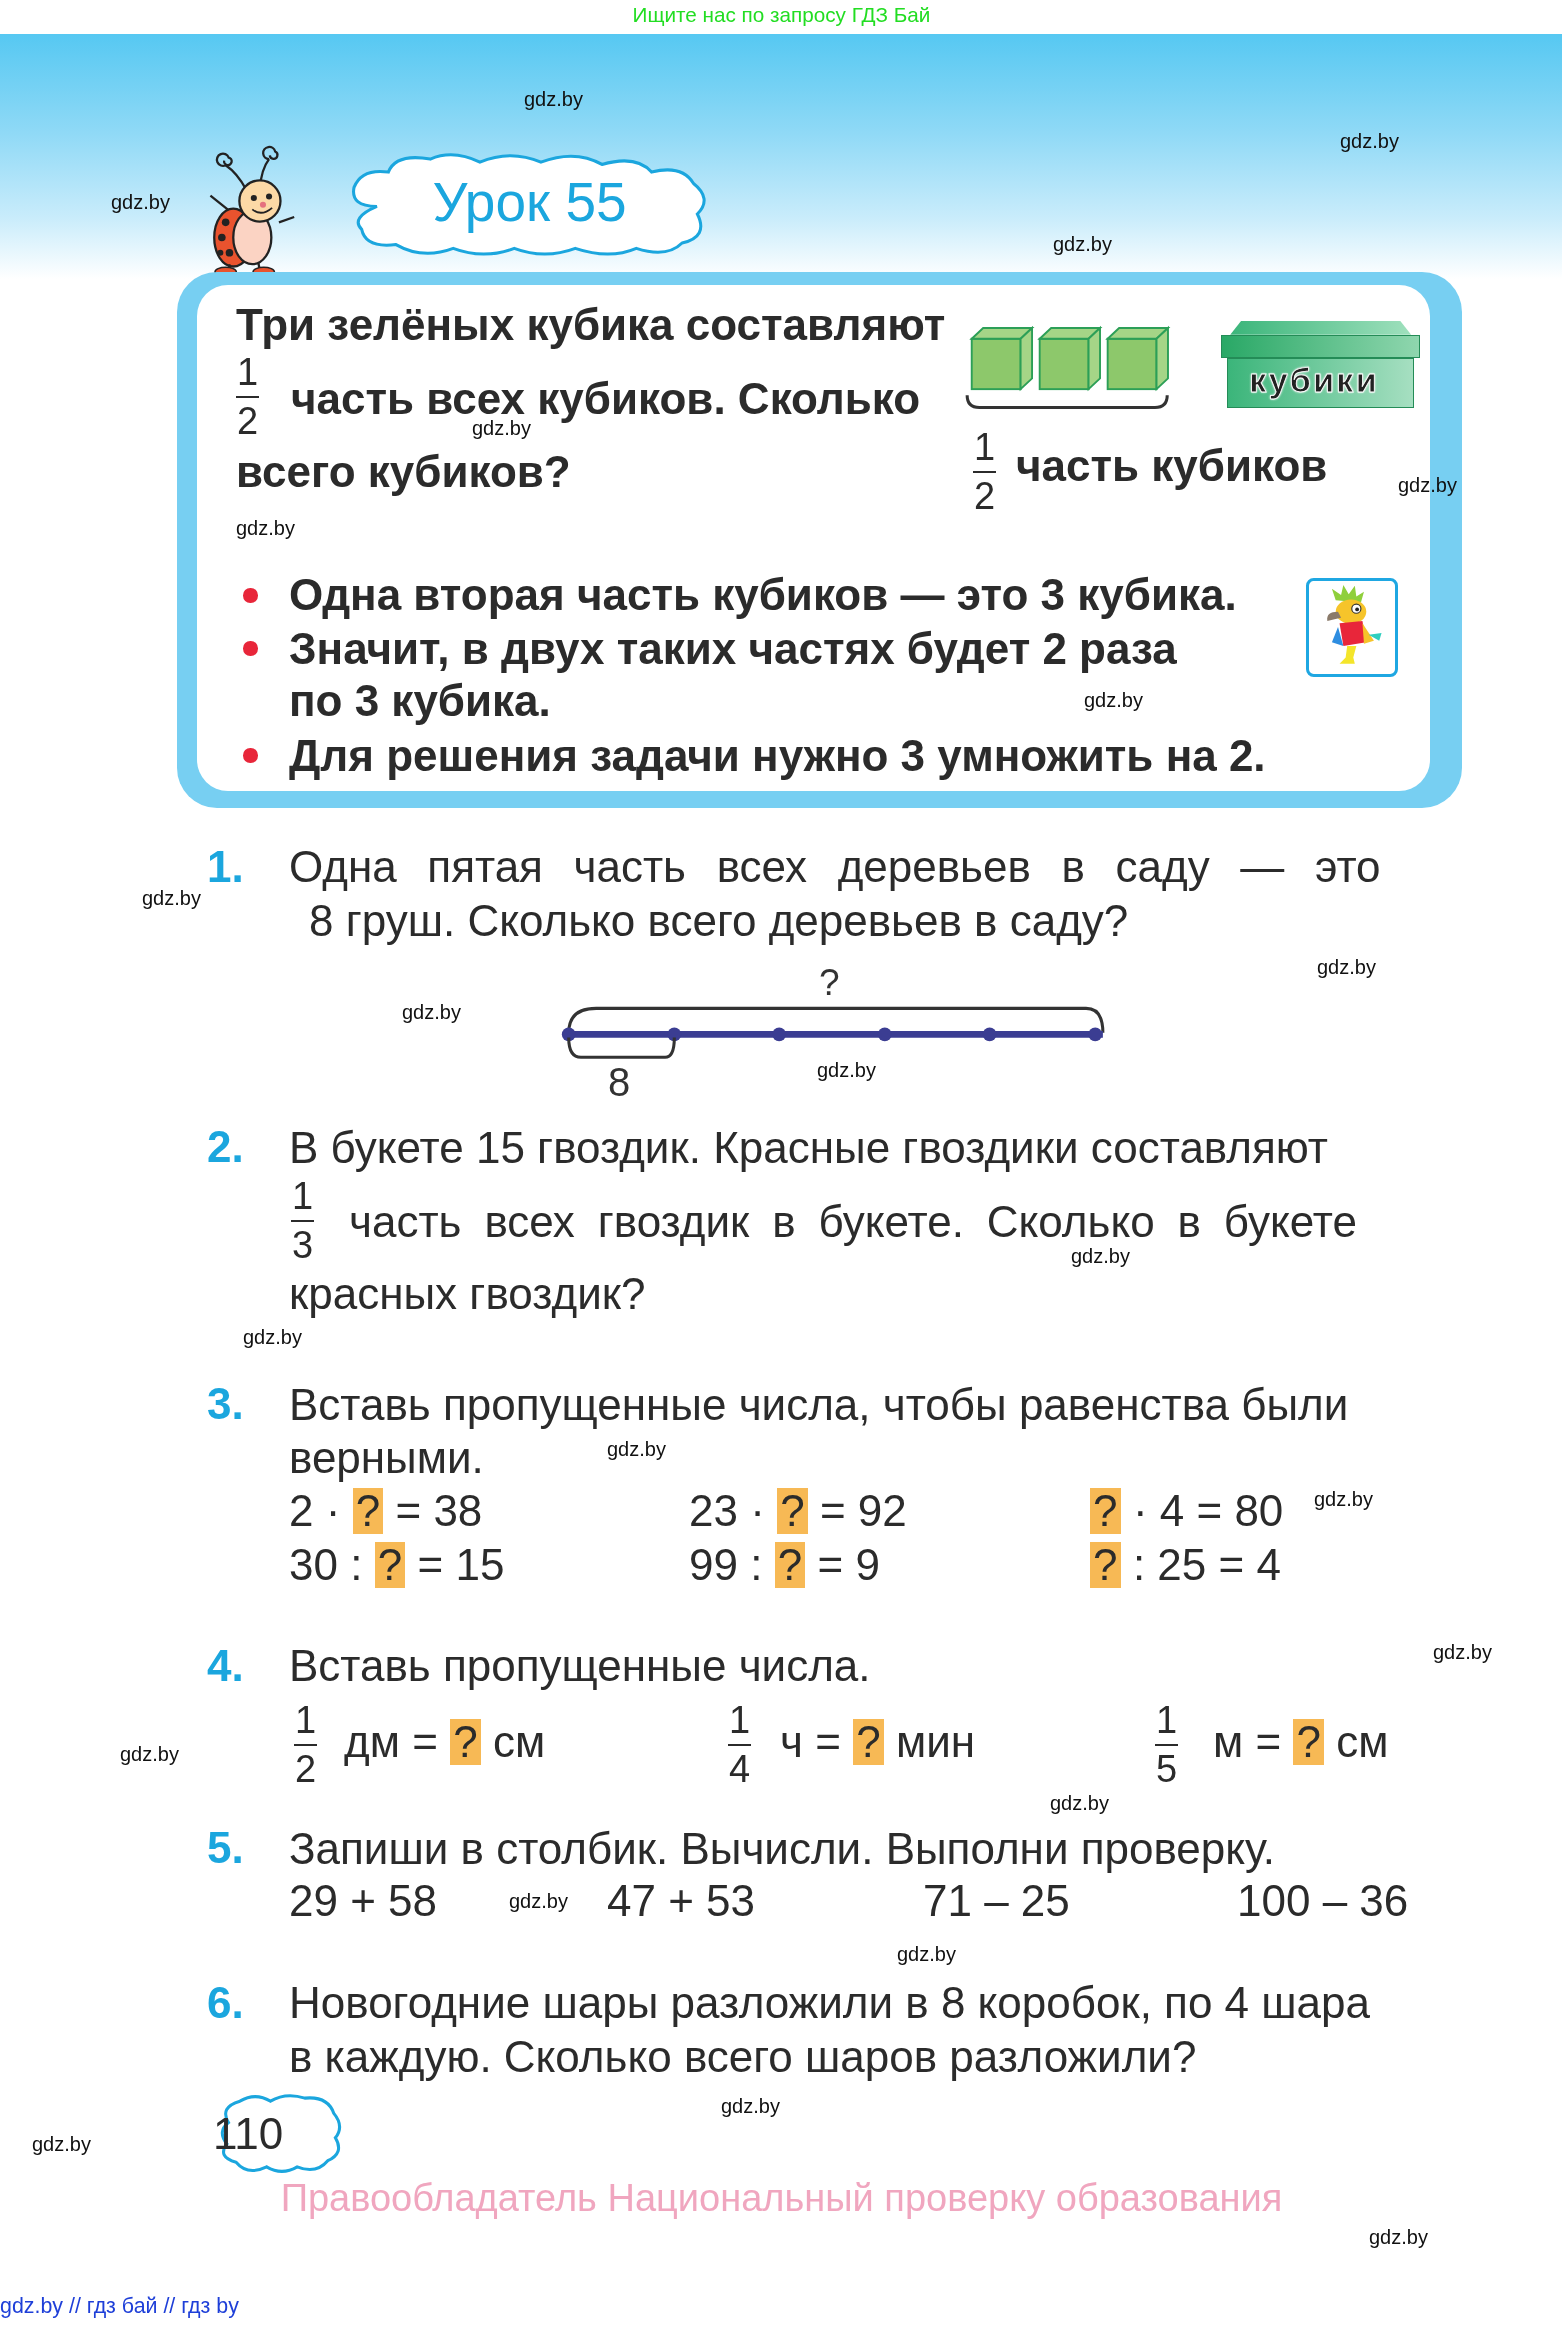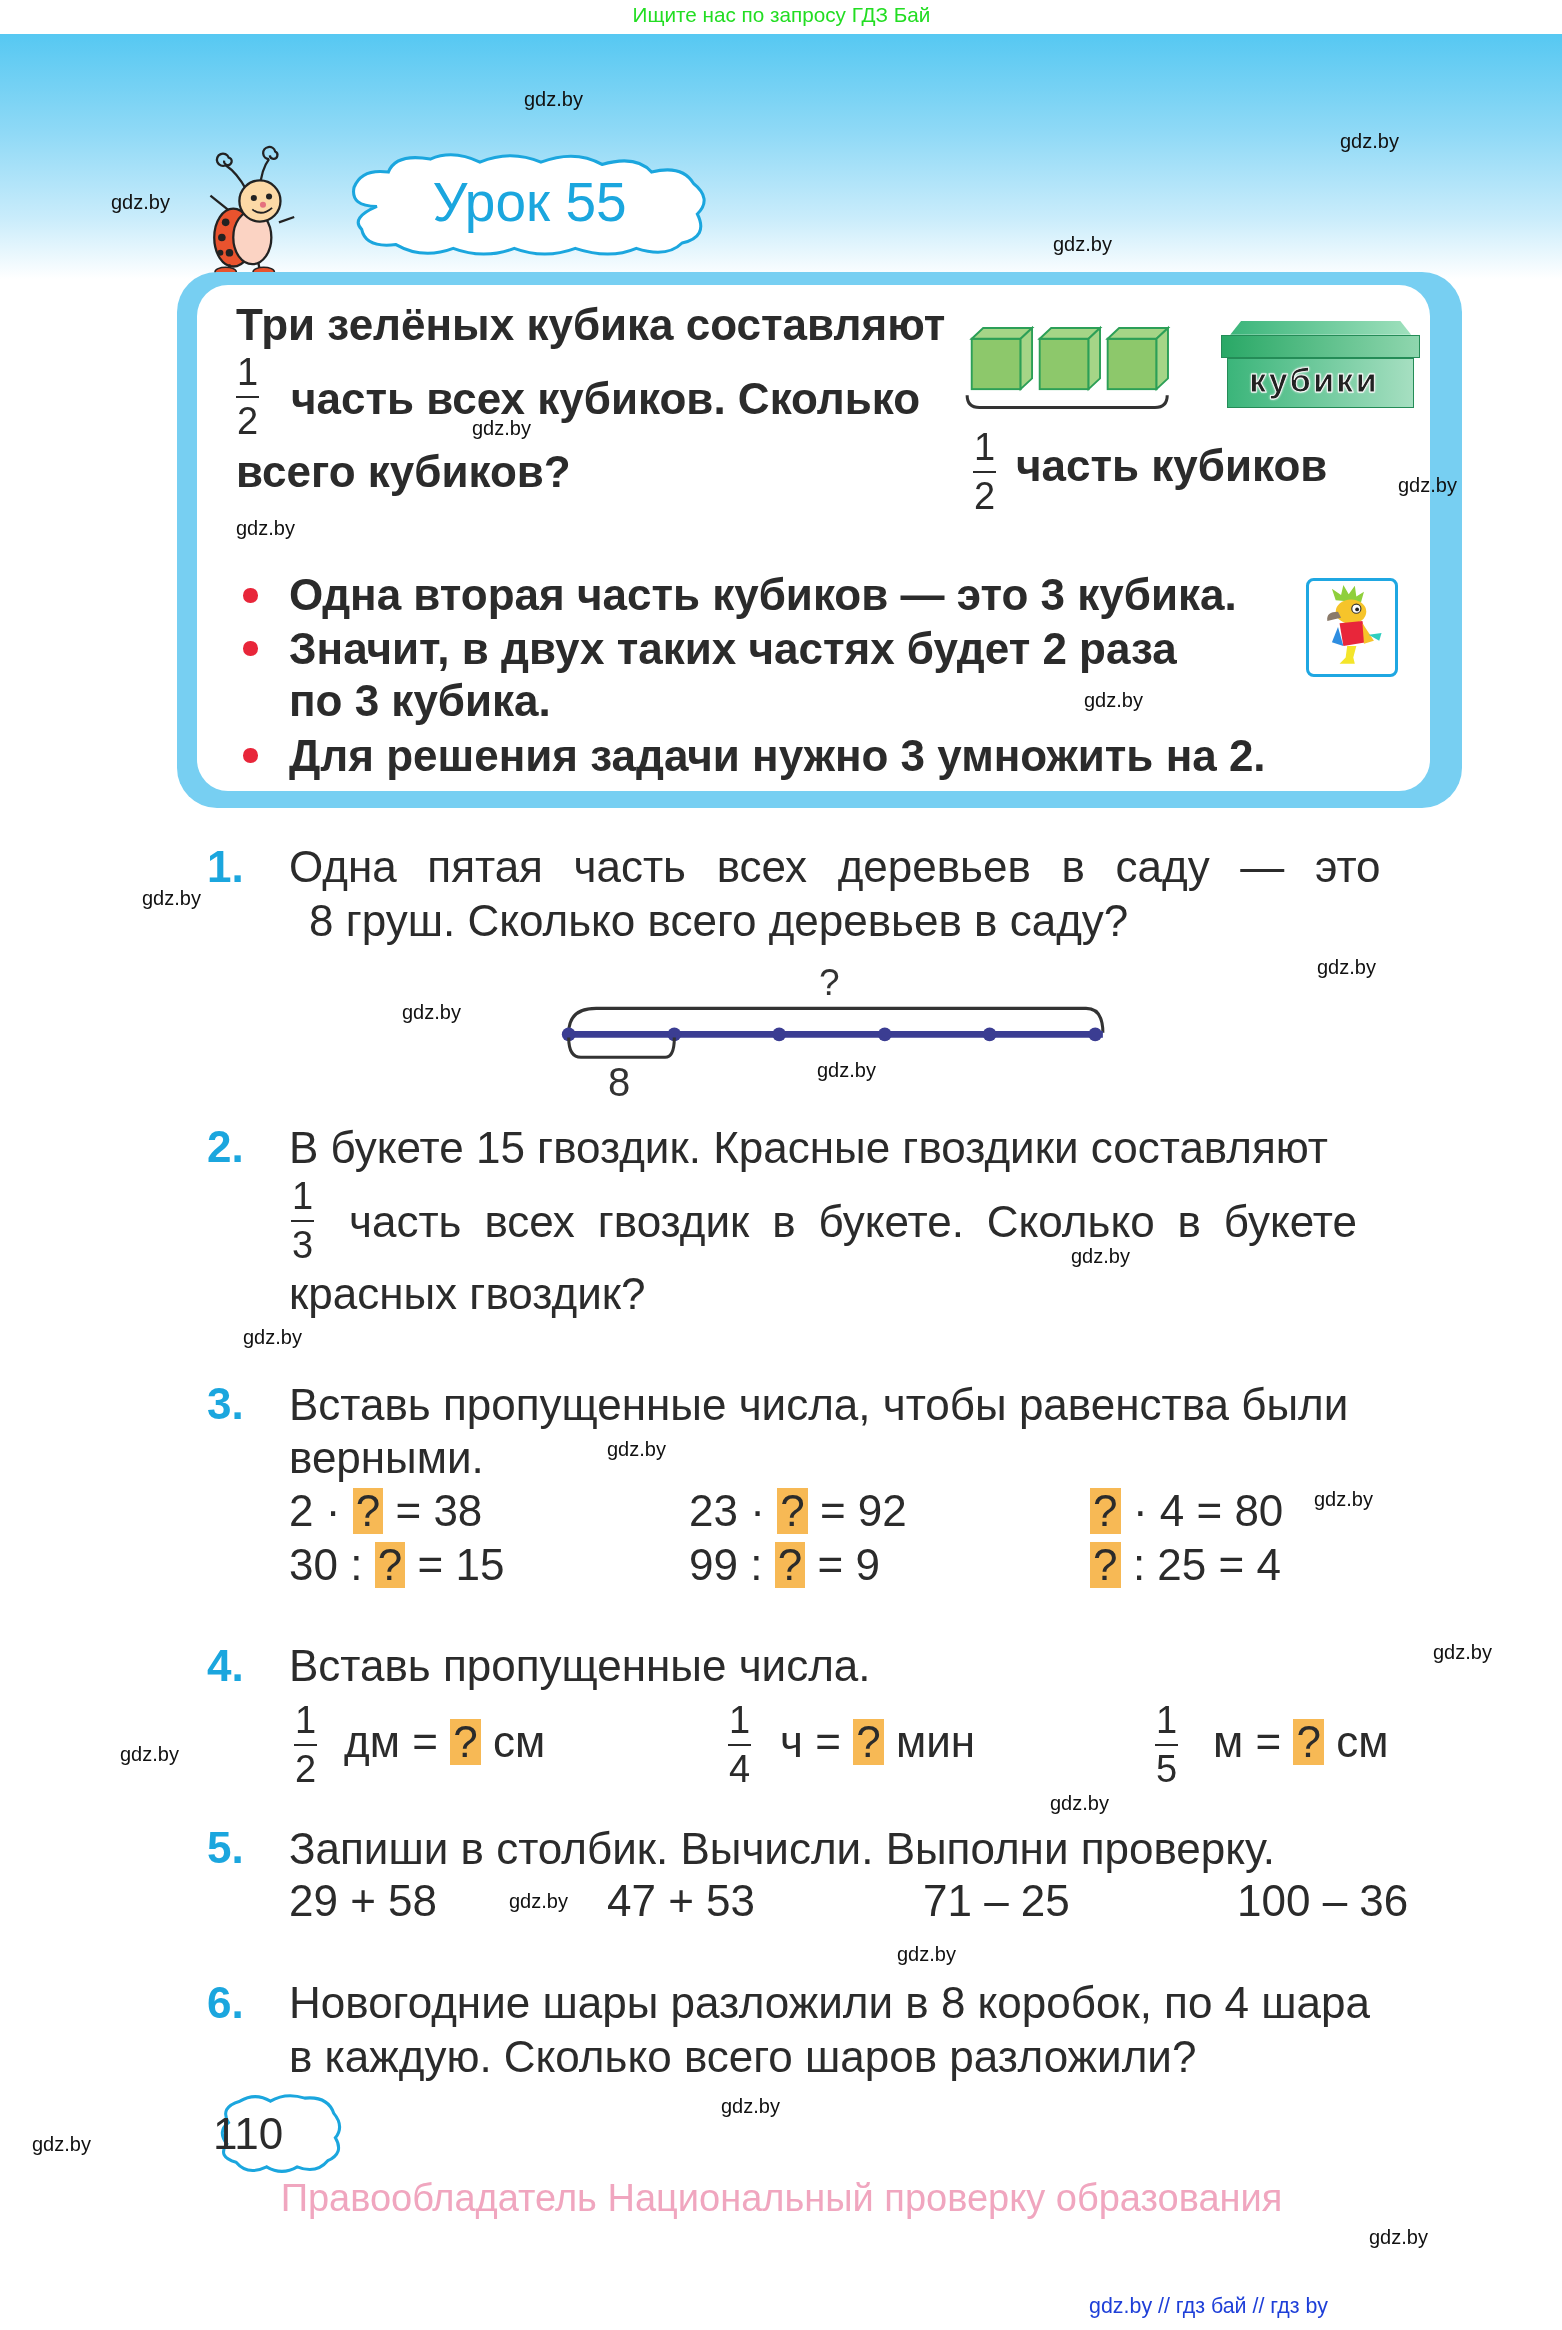--- a/index.html
+++ b/index.html
@@ -17,21 +17,21 @@
   .rule-inner{left:197px;top:285px;width:1233px;height:506px;background:#fff;border-radius:31px;}
   .para{font-size:44px;line-height:55px;color:#2b2b2b;white-space:nowrap;font-weight:bold;}
   .frac{position:absolute;display:flex;flex-direction:column;align-items:center;font-size:38px;line-height:44px;color:#2b2b2b;}
   .frac .bar{width:23px;height:2.3px;background:#2b2b2b;margin:1.5px 0;}
   .bullet{position:absolute;width:14.5px;height:14.5px;background:#e8263a;border-radius:50%;}
   .num{position:absolute;font-size:44px;font-weight:bold;color:#1ba6de;}
   .task{position:absolute;font-size:44px;line-height:54px;color:#2b2b2b;white-space:nowrap;}
   .q{display:inline-block;background:#f7b955;padding:0 3.1px;line-height:46px;}
   .eq{position:absolute;font-size:44px;color:#2b2b2b;white-space:nowrap;}
   .pink{left:0;top:2177px;width:1563px;text-align:center;font-size:38px;color:#f0a6bf;}
-  .footer{left:0;top:2294px;width:1328px;text-align:right;font-size:21.4px;color:#1e3fd8;}
+  .footer{left:0;top:2294px;width:1328px;text-align:left;font-size:21.4px;color:#1e3fd8;}
 </style>
 </head>
 <body>
 
 <div class="abs topbar">
   <span>Ищите нас по запросу ГДЗ Бай</span>
 </div>
 
 <div class="abs sky"></div>
 

